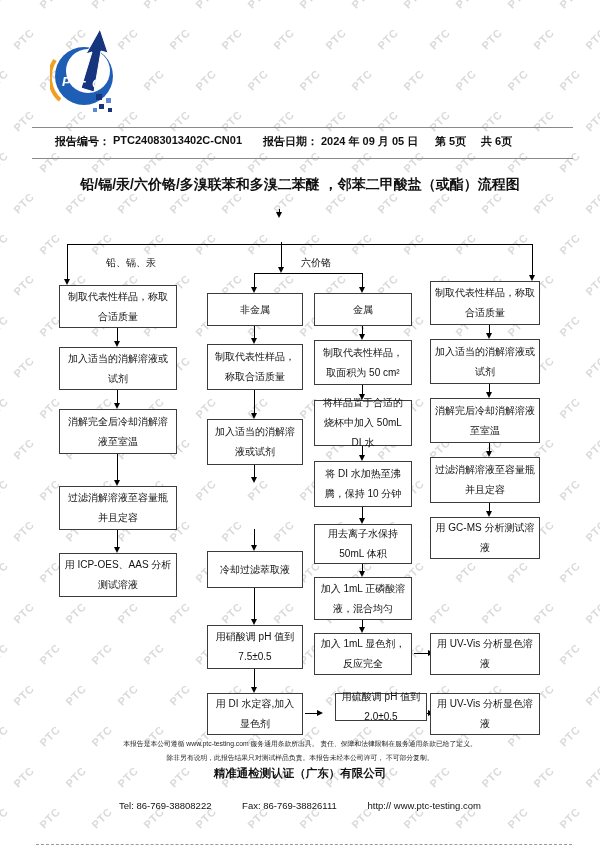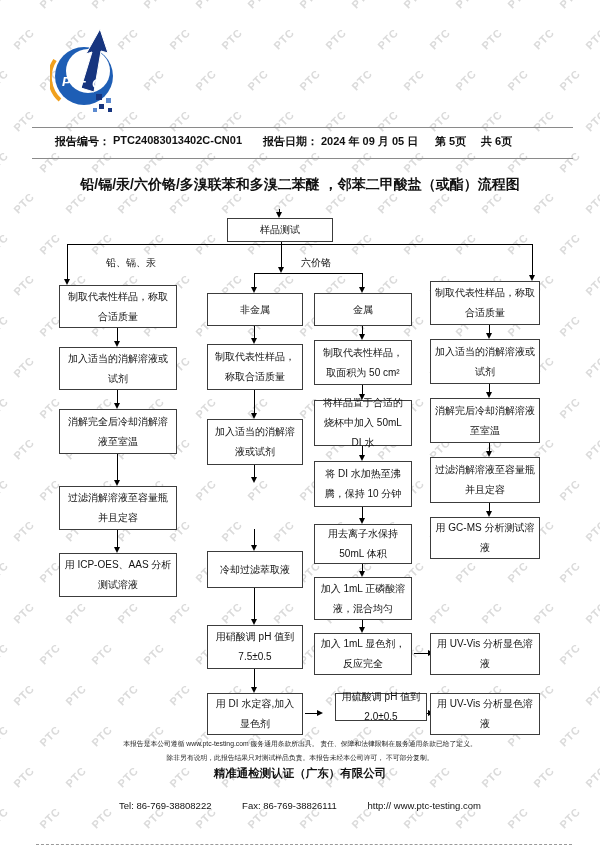--- a/index.html
+++ b/index.html
@@ -320,21 +320,20 @@
     <span style="left:263px">报告日期：</span>
     <span style="left:321px">2024 年 09 月 05 日</span>
     <span style="left:435px">第 5页</span>
     <span style="left:481px">共 6页</span>
   </div>
   <div class="rule" style="top:158px"></div>
 
   <div class="flow-title">铅/镉/汞/六价铬/多溴联苯和多溴二苯醚 ，邻苯二甲酸盐（或酯）流程图</div>
 
   <div class="arr-d" style="left:279px;top:209px;height:3px"></div>
-  <div class="fbox" style="left:227px;top:218px;width:106px;height:24px">样品测试</div>
 
   <div class="hline" style="left:67px;top:244px;width:466px"></div>
   <div class="arr-d" style="left:67px;top:244px;height:35px"></div>
   <div class="arr-d" style="left:281px;top:242px;height:25px"></div>
   <div class="arr-d" style="left:532px;top:244px;height:31px"></div>
   <div class="blabel" style="left:106px;top:256px">铅、镉、汞</div>
   <div class="blabel" style="left:301px;top:256px">六价铬</div>
   <div class="hline" style="left:254px;top:273px;width:109px"></div>
   <div class="arr-d" style="left:254px;top:273px;height:14px"></div>
   <div class="arr-d" style="left:362px;top:273px;height:14px"></div>

